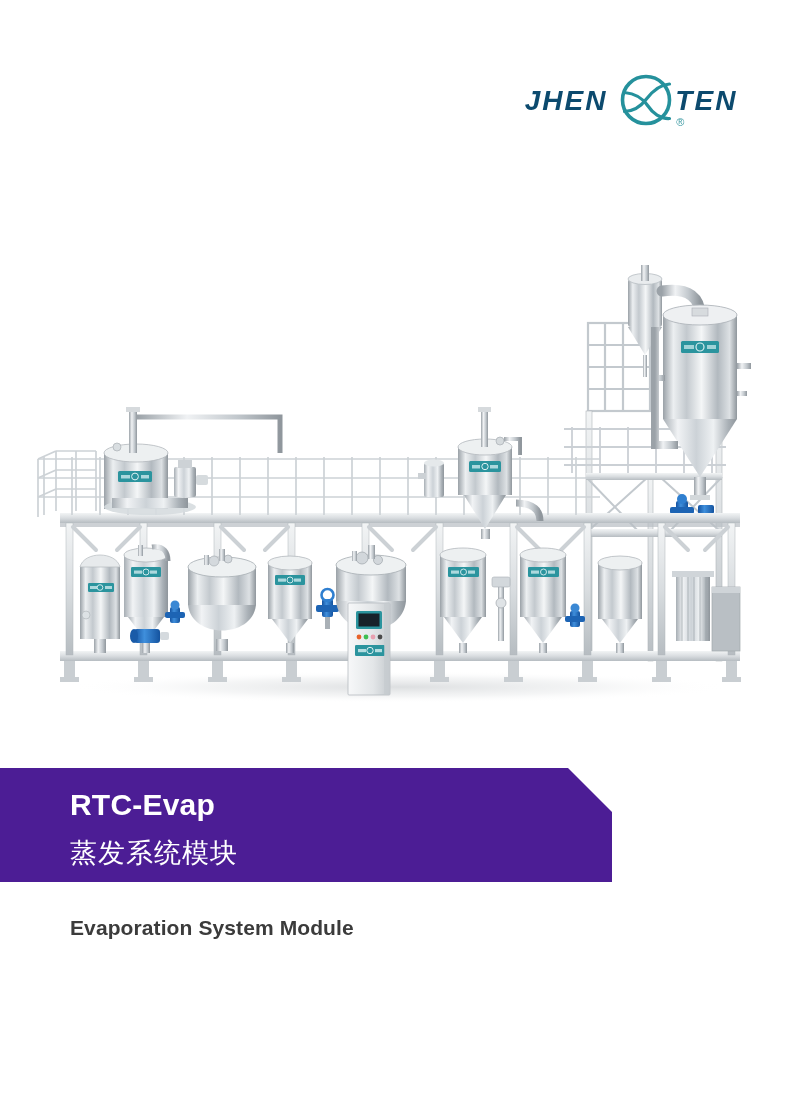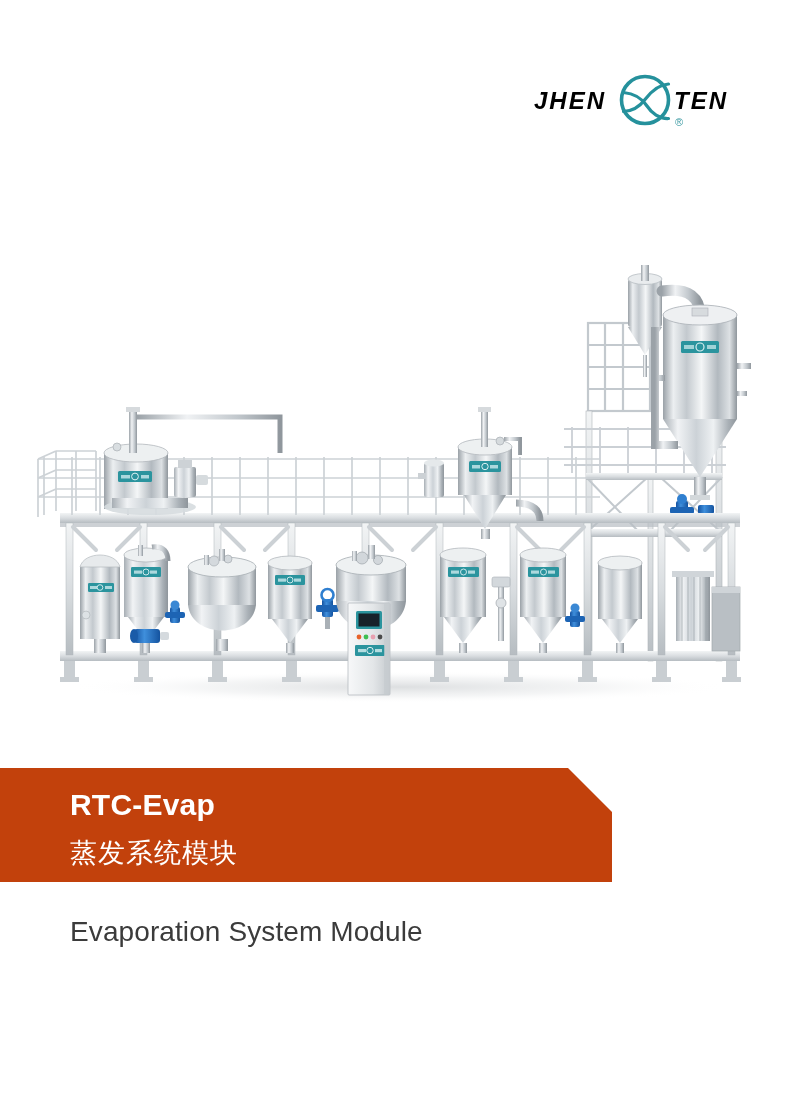--- a/index.html
+++ b/index.html
@@ -25,23 +25,23 @@
     height: 58px;
     display: flex;
     align-items: center;
     justify-content: center;
     gap: 0px;
   }
   .brand-word {
     font-family: "Liberation Sans", sans-serif;
     font-style: italic;
     font-weight: bold;
-    font-size: 24px;
+    font-size: 28px;
     letter-spacing: 2.0px;
-    color: #000000;
+    color: #0c4a6e;
     line-height: 1;
   }
   .brand-word.left  { margin-right: 12px; }
   .brand-word.right { }
   .brand-mark {
     position: relative;
     width: 56px;
     height: 56px;
     flex: 0 0 auto;
   }
@@ -65,21 +65,21 @@
   }
   .photo svg { display: block; width: 800px; height: 500px; }
 
   
   .title-banner {
     position: absolute;
     left: 0;
     top: 768px;
     width: 612px;
     height: 114px;
-    background: #c2410c;
+    background: #4c1d95;
     -webkit-clip-path: polygon(0 0, 568px 0, 612px 44px, 612px 114px, 0 114px);
     clip-path: polygon(0 0, 568px 0, 612px 44px, 612px 114px, 0 114px);
   }
   .title-banner-inner {
     position: absolute;
     left: 70px;
     top: 20px;
   }
   .title-model {
     font-size: 30px;
@@ -95,23 +95,23 @@
     line-height: 1.2;
     margin-top: 15px;
     letter-spacing: 1px;
   }
 
   
   .subtitle-en {
     position: absolute;
     left: 70px;
     top: 916px;
-    font-size: 28px;
+    font-size: 21px;
     color: #3b3b3b;
-    font-weight: normal;
+    font-weight: bold;
     letter-spacing: 0.1px;
   }
 </style>
 </head>
 <body>
 
 <div class="brand-logo">
   <span class="brand-word left">JHEN</span>
 
   <span class="brand-mark">

